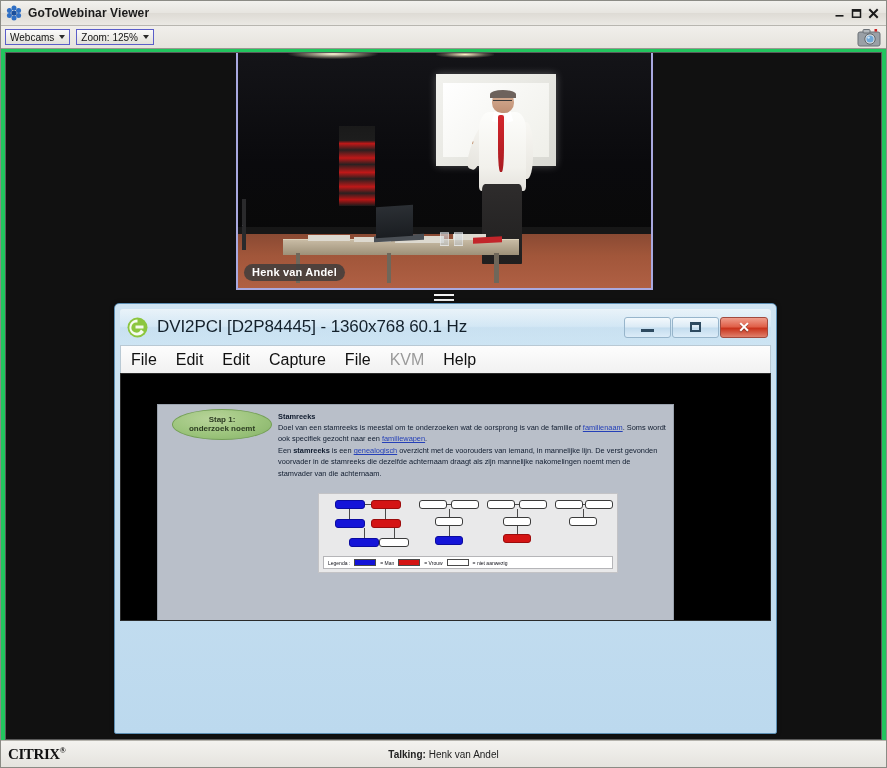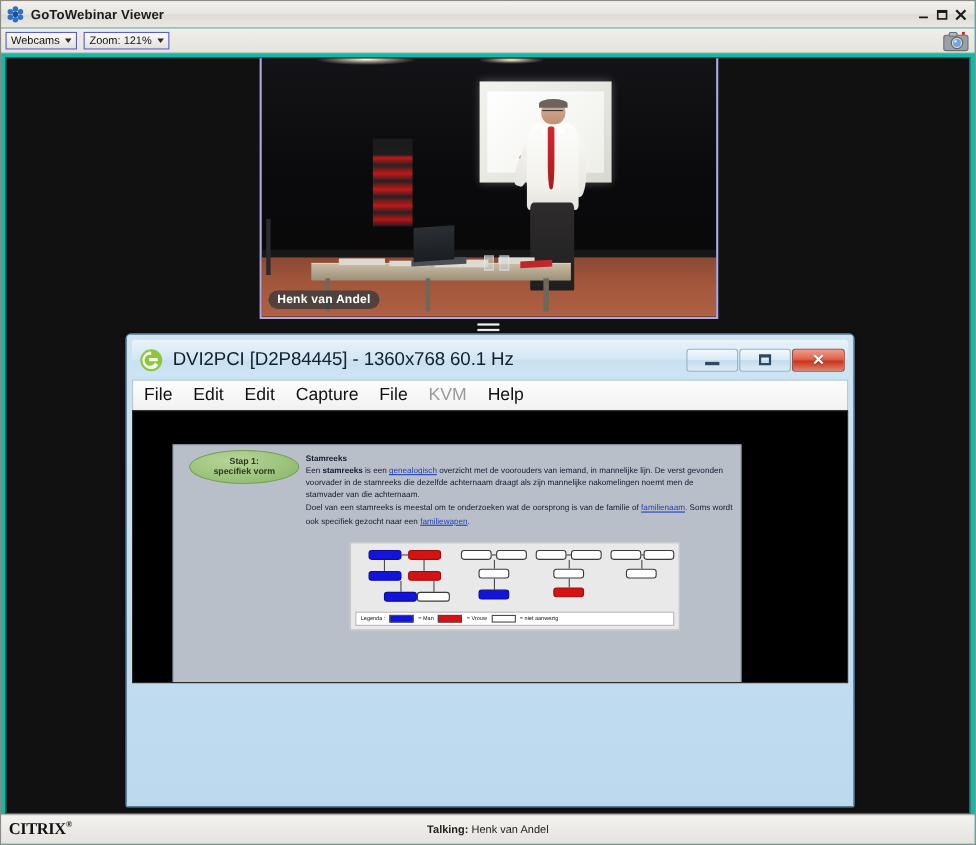--- a/index.html
+++ b/index.html
@@ -8,21 +8,21 @@
     font-family: "Liberation Sans", sans-serif;
     font-size: 11px;
     background: #e8e8e4;
     -webkit-font-smoothing: antialiased;
   }
 
   
   #app {
     position:relative;
     width:887px; height:768px;
-    background:#14b8a6;
+    background:#22c55e;
     display:flex; flex-direction:column;
     border:1px solid #8b8b85;
   }
 
   
   .titlebar {
     height:25px;
     background: linear-gradient(to bottom,#f2f1ee 0%, #e7e5e0 48%, #dedbd5 52%, #ebe9e4 100%);
     border-bottom:1px solid #b8b6b0;
     display:flex; align-items:center;
@@ -355,21 +355,21 @@
       </div>
     </div>
   </div>
 
   <div class="toolbar">
     <div class="tb-btn">
       <span>Webcams</span>
       <span class="caret"></span>
     </div>
     <div class="tb-btn">
-      <span>Zoom: 121%</span>
+      <span>Zoom: 125%</span>
       <span class="caret"></span>
     </div>
     <div class="snapshot-btn">
       <svg width="26" height="21" viewBox="0 0 26 21">
         <rect x="2" y="5" width="22" height="14" rx="2" fill="#9aa0a6" stroke="#6b7076"></rect>
         <rect x="7" y="2.5" width="7" height="3.5" rx="1" fill="#b4b9bd" stroke="#6b7076"></rect>
         <circle cx="14" cy="12" r="5.2" fill="#d7dce0" stroke="#5f6569"></circle>
         <circle cx="14" cy="12" r="3.6" fill="#6fa7d6"></circle>
         <circle cx="12.6" cy="10.6" r="1.2" fill="#cfe6f8"></circle>
         <rect x="18.5" y="2" width="2.6" height="2.6" fill="#cc2222"></rect>
@@ -463,27 +463,27 @@
         <span>File</span>
         <span class="dis">KVM</span>
         <span>Help</span>
       </div>
 
       <div class="capture">
         <div class="slide">
 
           <div class="slide-badge">
             <span>Stap 1:</span>
-            <span>specifiek vorm</span>
+            <span>onderzoek noemt</span>
           </div>
 
           <div class="slide-body">
             <span class="h">Stamreeks</span>
+            <p><span>Doel van een stamreeks is meestal om te onderzoeken wat de oorsprong is van de familie of </span><a href="#">familienaam</a><span>. Soms wordt ook specifiek gezocht naar een </span><a href="#">familiewapen</a><span>.</span></p>
             <p><span>Een </span><b>stamreeks</b><span> is een </span><a href="#">genealogisch</a><span> overzicht met de voorouders van iemand, in mannelijke lijn. De verst gevonden voorvader in de stamreeks die dezelfde achternaam draagt als zijn mannelijke nakomelingen noemt men de stamvader van die achternaam.</span></p>
-            <p><span>Doel van een stamreeks is meestal om te onderzoeken wat de oorsprong is van de familie of </span><a href="#">familienaam</a><span>. Soms wordt ook specifiek gezocht naar een </span><a href="#">familiewapen</a><span>.</span></p>
           </div>
 
           <div class="diagram">
 
             <div class="dg-box blue" style="left:16px;top:6px;width:30px;"></div>
             <div class="dg-box red" style="left:52px;top:6px;width:30px;"></div>
             <div class="dg-line" style="left:46px;top:10px;width:6px;height:1px;"></div>
             <div class="dg-line" style="left:30px;top:15px;width:1px;height:10px;"></div>
             <div class="dg-box blue" style="left:16px;top:25px;width:30px;"></div>
             <div class="dg-line" style="left:66px;top:15px;width:1px;height:10px;"></div>

